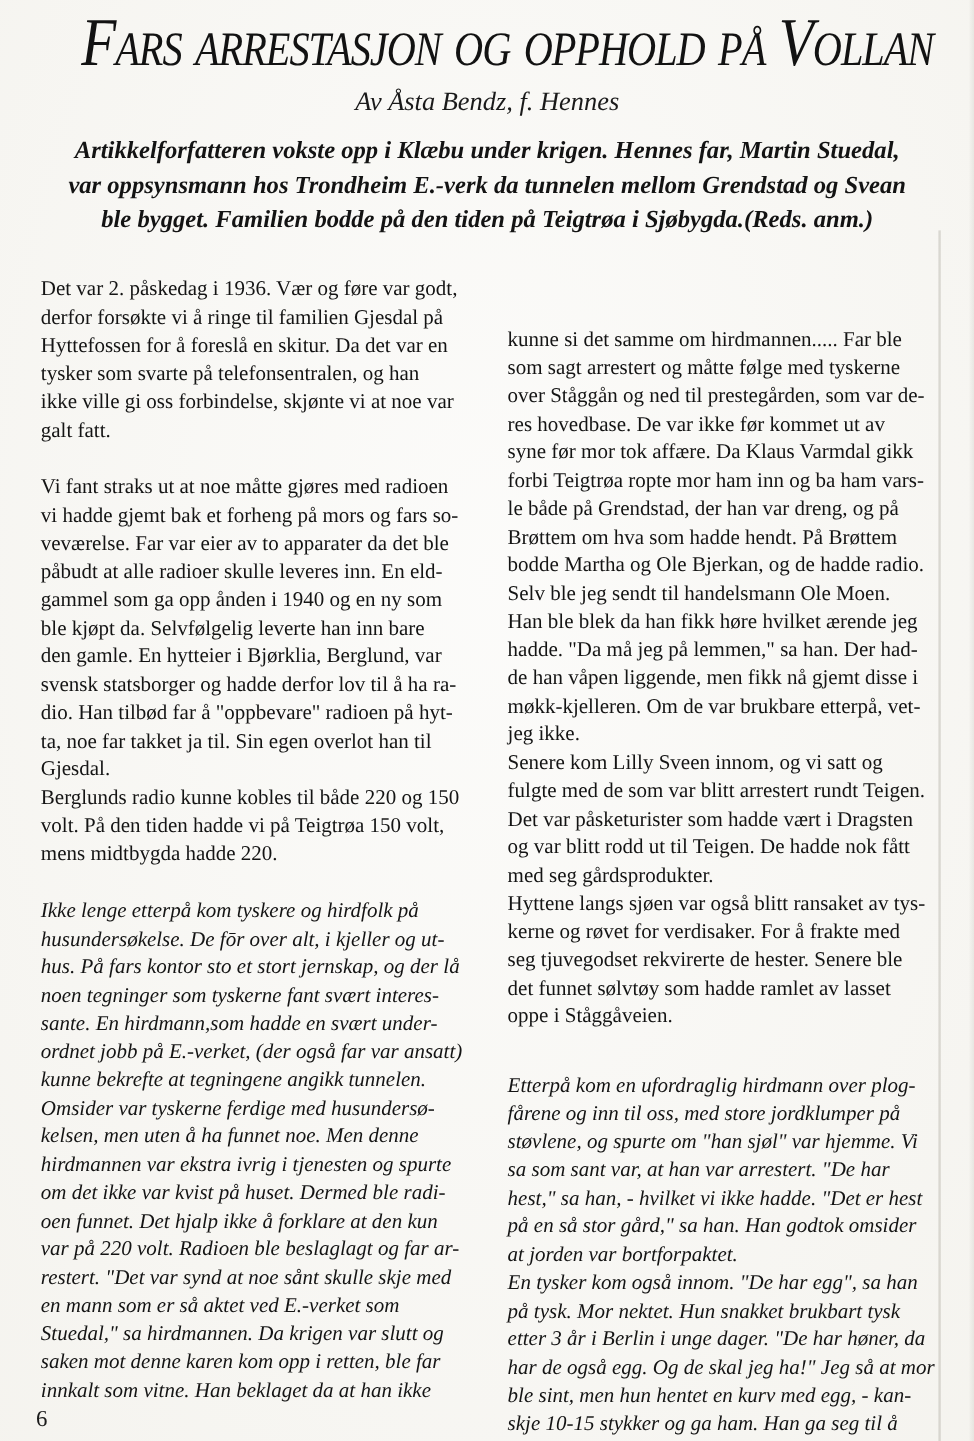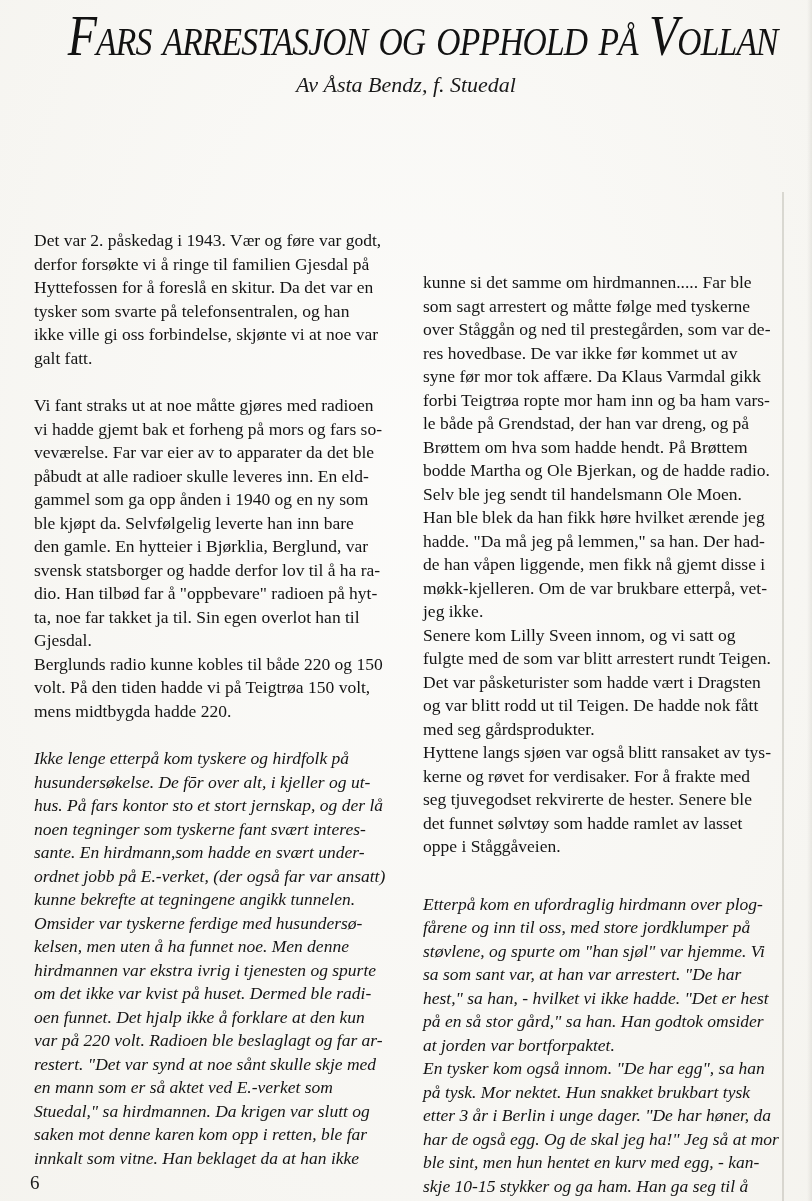--- a/index.html
+++ b/index.html
@@ -87,25 +87,28 @@
 </style>
 </head>
 <body>
 
 <div class="page">
 
   <div class="title-wrap">
     <span class="title-text">Fars arrestasjon og opphold på Vollan</span>
   </div>
 
-  <div class="byline">Av Åsta Bendz, f. Stuedal</div>
+  <div class="byline">Av Åsta Bendz, f. Hennes</div>
 
+  <div class="lede">Artikkelforfatteren vokste opp i Klæbu under krigen. Hennes far, Martin Stuedal,
+var oppsynsmann hos Trondheim E.-verk da tunnelen mellom Grendstad og Svean
+ble bygget. Familien bodde på den tiden på Teigtrøa i Sjøbygda.(Reds. anm.)</div>
 
   <div class="col col-left">
-    <div class="para">Det var 2. påskedag i 1943. Vær og føre var godt,
+    <div class="para">Det var 2. påskedag i 1936. Vær og føre var godt,
 derfor forsøkte vi å ringe til familien Gjesdal på
 Hyttefossen for å foreslå en skitur. Da det var en
 tysker som svarte på telefonsentralen, og han
 ikke ville gi oss forbindelse, skjønte vi at noe var
 galt fatt.</div>
     <div class="para">Vi fant straks ut at noe måtte gjøres med radioen
 vi hadde gjemt bak et forheng på mors og fars so-
 veværelse. Far var eier av to apparater da det ble
 påbudt at alle radioer skulle leveres inn. En eld-
 gammel som ga opp ånden i 1940 og en ny som

